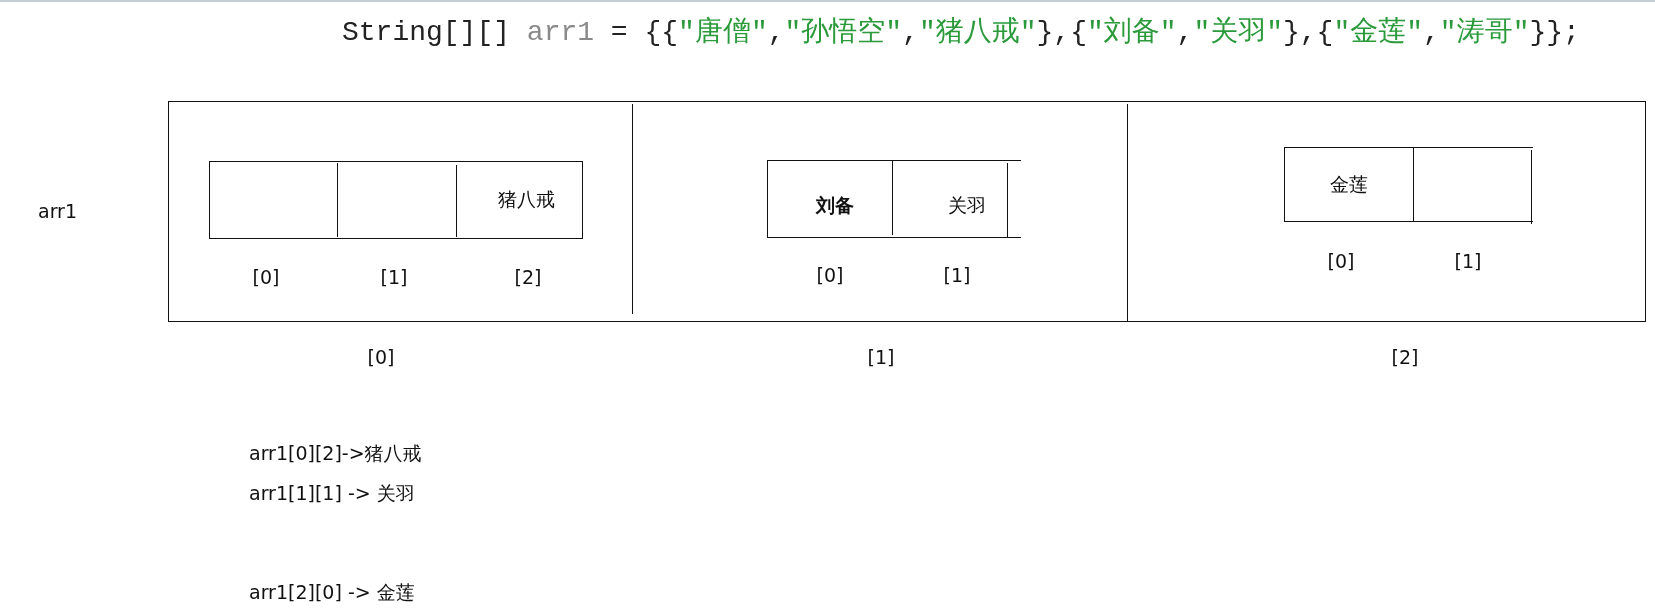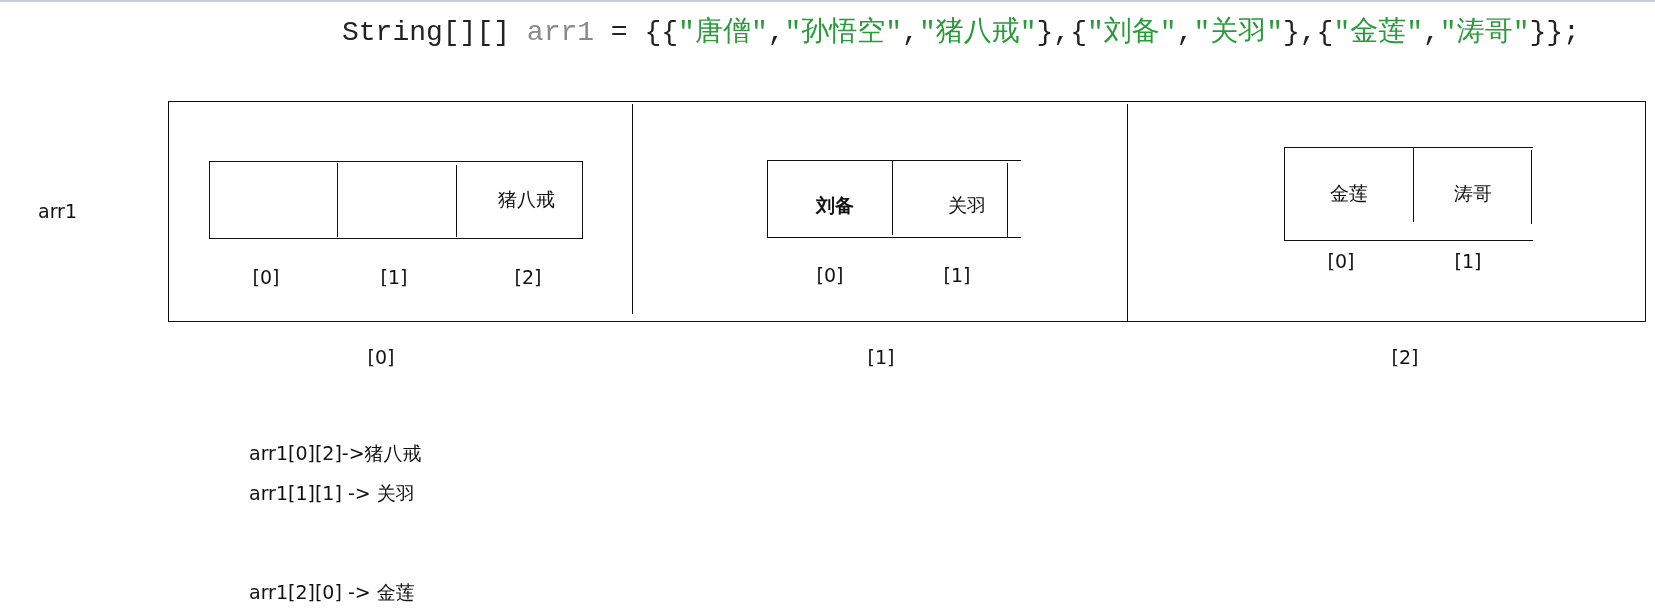--- a/index.html
+++ b/index.html
@@ -49,28 +49,25 @@
     </div>
   <div class="vline" style="left:124px; top:0; height:74px;"></div>
   <div class="cell" style="left:126px; width:114px; padding-top:14px; box-sizing:border-box;margin-left:16px;">
       <span>关羽</span>
     </div>
   <div class="vline" style="left:239px; top:2px; height:74px;"></div>
 </div>
 <div class="abs idx" style="left:800px; top:264px;">[0]</div>
 <div class="abs idx" style="left:927px; top:264px;">[1]</div>
 
-<div class="cellbox" style="left:1284px; top:147px; width:249px; height:94px; border-left:1.5px solid #111;">
+<div class="cellbox" style="left:1284px; top:147px; width:249px; height:75px; border-left:1.5px solid #111;">
   <div class="cell" style="left:0; width:128px;">
       <span>金莲</span>
     </div>
   <div class="vline" style="left:128px; top:0; height:74px;"></div>
-  <div class="cell" style="left:129px; width:118px;">
-      <span>涛哥</span>
-    </div>
   <div class="vline" style="left:246px; top:2px; height:74px;"></div>
 </div>
 <div class="abs idx" style="left:1311px; top:250px;">[0]</div>
 <div class="abs idx" style="left:1438px; top:250px;">[1]</div>
 
 <div class="abs idx" style="left:351px; top:346px;">[0]</div>
 <div class="abs idx" style="left:851px; top:346px;">[1]</div>
 <div class="abs idx" style="left:1375px; top:346px;">[2]</div>
 
 <div class="abs lbl" style="left:249px; top:442px;">arr1[0][2]-&gt;猪八戒</div>

